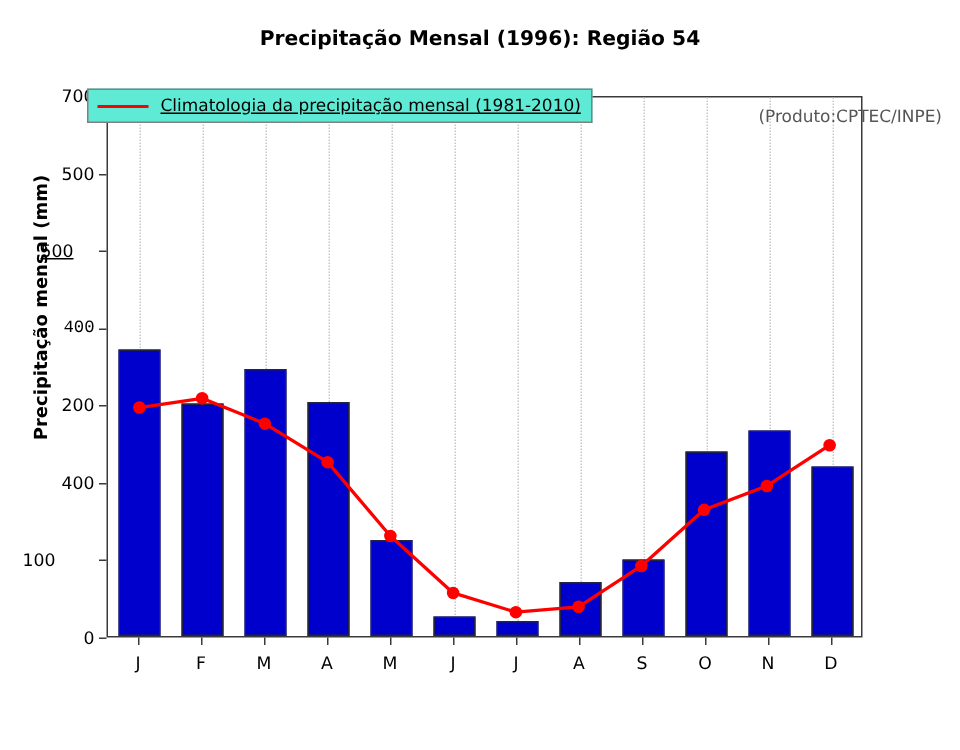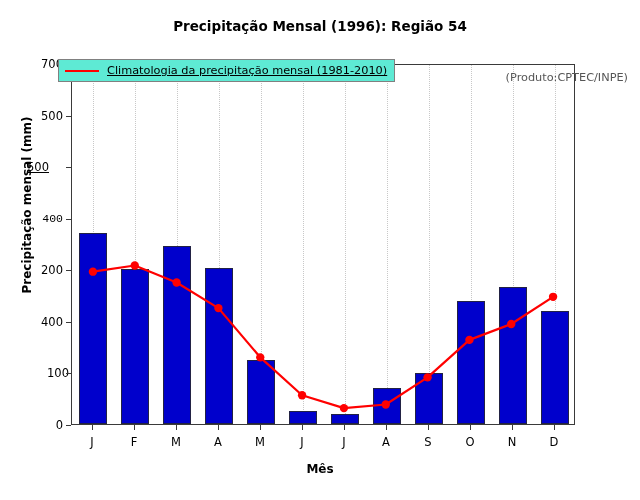--- a/index.html
+++ b/index.html
@@ -152,21 +152,20 @@
   <div id="chart-title">Precipitação Mensal (1996): Região 54</div>
 
   <div id="producer-note">(Produto:CPTEC/INPE)</div>
 
   <div id="legend-box">
     <span id="legend-swatch"></span>
     <span id="legend-label">Climatologia da precipitação mensal (1981-2010)</span>
   </div>
 
   <div id="ylabel">Precipitação mensal (mm)</div>
-  <div id="xlabel">Mês</div>
 
   <div id="plot-area">
     <div id="grid-layer">
         <div class="gridline" style="left: 21px;"></div>
         <div class="gridline" style="left: 63px;"></div>
         <div class="gridline" style="left: 105px;"></div>
         <div class="gridline" style="left: 147px;"></div>
         <div class="gridline" style="left: 189px;"></div>
         <div class="gridline" style="left: 231px;"></div>
         <div class="gridline" style="left: 273px;"></div>
@@ -205,21 +204,21 @@
           <circle cx="399.00" cy="276.42" r="4.2" fill="#ff0000"></circle>
           <circle cx="441.00" cy="260.44" r="4.2" fill="#ff0000"></circle>
           <circle cx="483.00" cy="233.10" r="4.2" fill="#ff0000"></circle>
         </g>
     </svg>
   </div>
 
   <div id="yaxis-ticks">
       <div class="ytick-label" style="right: 577px; top: 419px;">0</div>
       <div class="ytick-mark" style="left: 66px; top: 425px;"></div>
-      <div class="ytick-label" style="right: 571px; top: 367.429px;">100</div>
+      <div class="ytick-label" style="right: 603px; top: 367.429px;">100</div>
       <div class="ytick-mark" style="left: 66px; top: 373.429px;"></div>
       <div class="ytick-label" style="right: 577px; top: 315.857px;">400</div>
       <div class="ytick-mark" style="left: 66px; top: 321.857px;"></div>
       <div class="ytick-label" style="right: 577px; top: 264.286px;">200</div>
       <div class="ytick-mark" style="left: 66px; top: 270.286px;"></div>
       <div class="ytick-label" style="right: 577px; top: 212.714px; font-family: Liberation Mono, monospace;">400</div>
       <div class="ytick-mark" style="left: 66px; top: 218.714px;"></div>
       <div class="ytick-label" style="right: 591px; top: 161.143px; text-decoration: underline;">500</div>
       <div class="ytick-mark" style="left: 66px; top: 167.143px;"></div>
       <div class="ytick-label" style="right: 577px; top: 109.571px;">500</div>

